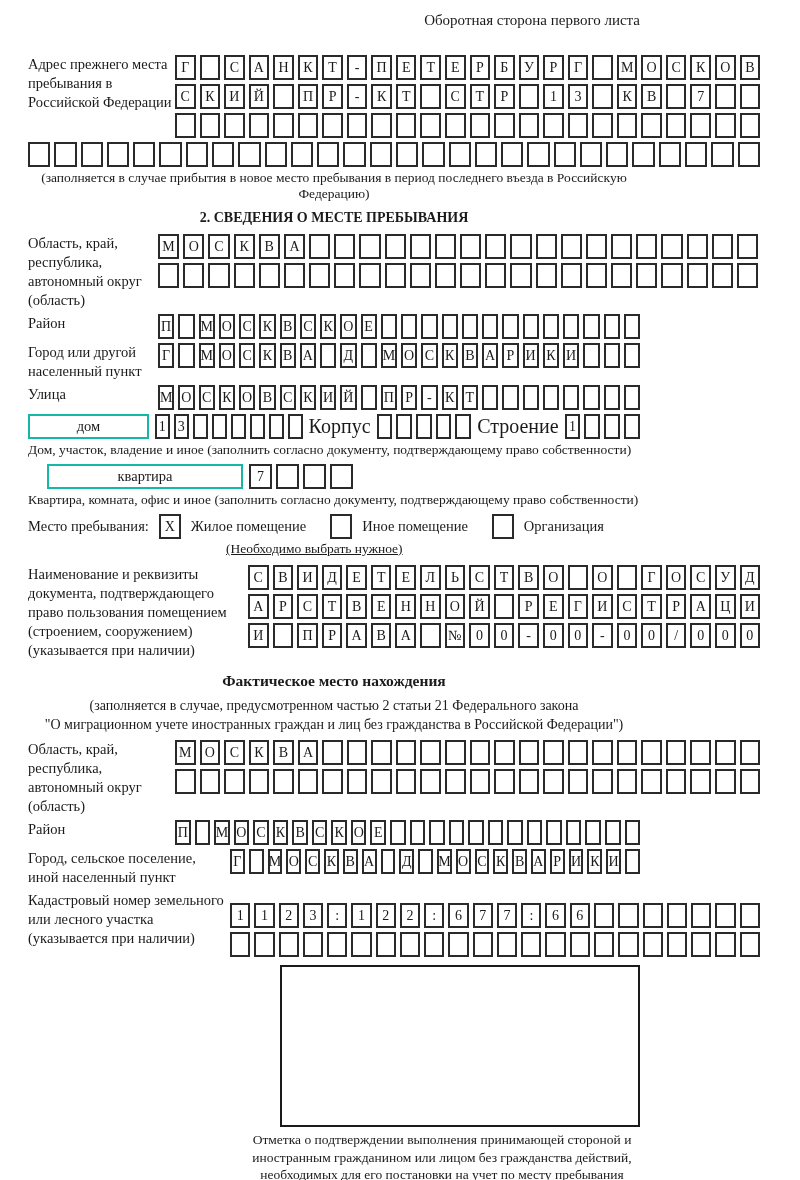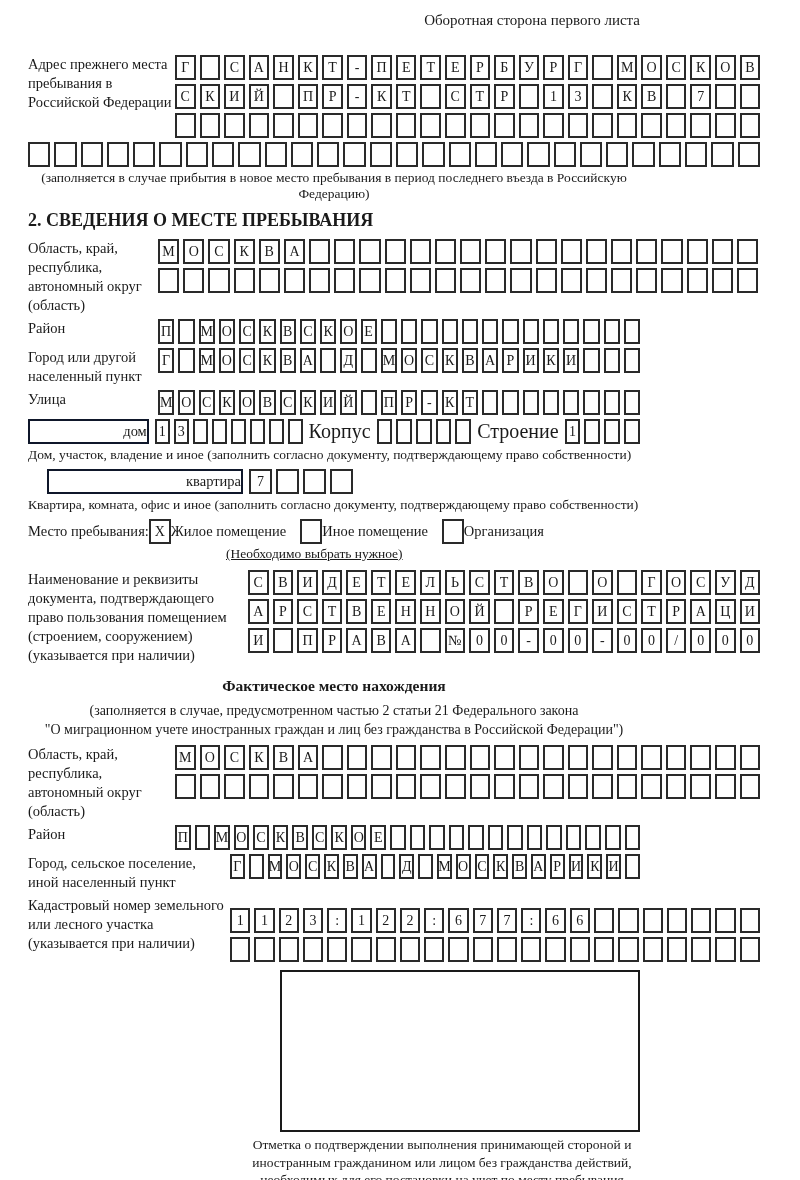--- a/index.html
+++ b/index.html
@@ -2,44 +2,44 @@
 <html><head>
 <meta charset="utf-8">
 <style>
   html,body{margin:0;padding:0;background:#fff;}
   body{width:800px;height:1180px;overflow:hidden;color:#1a1a1a;
        font-family:"Liberation Serif", serif;}
   .page{box-sizing:border-box;width:680px;height:1180px;padding:12px 40px 0 28px;}
 
   .hdr{ text-align:right;font-size:15px;margin-bottom:26px;}
 
-  .sect-title{font-weight:bold;font-size:18px;margin:8px 0 8px 0;}
+  .sect-title{text-align:center;font-weight:bold;font-size:14px;margin:8px 0 8px 0;}
   .note{font-size:13.5px;text-align:center;margin:3px 0 4px 0;}
   .caption{font-size:13.5px;margin:2px 0 6px 0;}
 
   .frow{display:flex;align-items:flex-start;margin-bottom:4px;}
   .flabel{font-size:14.5px;line-height:19px;padding-right:0;box-sizing:border-box;flex:0 0 auto;}
   .w147{width:147px;} .w130{width:130px;} .w220{width:220px;} .w202{width:202px;}
 
   .cellcol{display:flex;flex-direction:column;gap:4px;}
   .cells{display:flex;gap:4px;box-sizing:border-box;}
   .cell{flex:1 1 0;min-width:0;height:21px;border:2px solid #2a2a2a;background:#fff;
         display:flex;align-items:center;justify-content:center;font-size:14px;}
   .w585{width:585px;} .w600{width:600px;} .w732{width:732px;} .w512{width:512px;}
   .w530{width:530px;} .w200{width:200px;} .w128{width:128px;} .w102{width:102px;} .w104{width:104px;}
 
   .fullrow{margin-top:1px;}
 
   .house-row,.apt-row{display:flex;align-items:flex-start;gap:6px;margin-bottom:3px;}
-  .named-box{height:21px;border:2px solid #0f172a;text-align:right;line-height:21px;
+  .named-box{height:21px;border:2px solid #14b8a6;text-align:center;line-height:21px;
              font-size:14.5px;box-sizing:content-box;}
   .dom{width:158px;} .kvart{width:192px;margin-left:19px;}
   .inline-label{font-size:20px;line-height:25px;white-space:nowrap;text-align:center;}
 
-  .stay-row{display:flex;align-items:center;font-size:14.5px;margin:6px 0 2px 0;}
+  .stay-row{display:flex;align-items:center;gap:10px;font-size:14.5px;margin:6px 0 2px 0;}
   .checkbox{width:18px;height:21px;border:2px solid #2a2a2a;display:inline-flex;
             align-items:center;justify-content:center;font-size:14px;flex:0 0 auto;}
   .opt{margin-right:14px;}
   .stay-note{font-size:13.5px;margin:1px 0 8px 198px;text-decoration:underline;}
 
   .fact-title{text-align:center;font-weight:bold;font-size:15.5px;margin:12px 0 6px 0;}
   .fact-note{text-align:center;font-size:14px;line-height:19px;}
   .mt6{margin-top:6px;}
   .kad-cells{padding-top:12px;}
 

